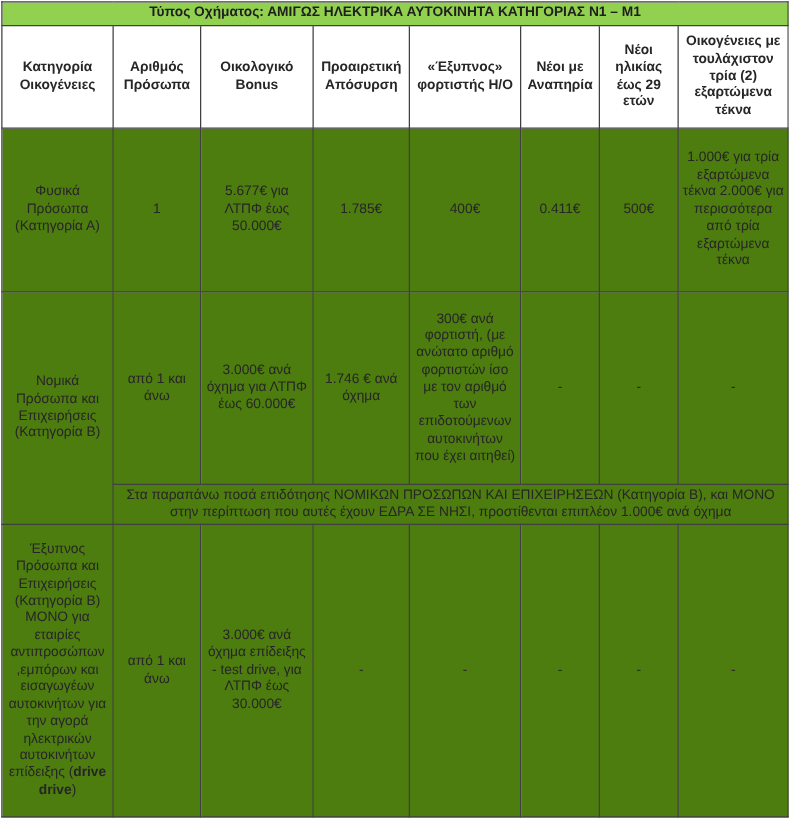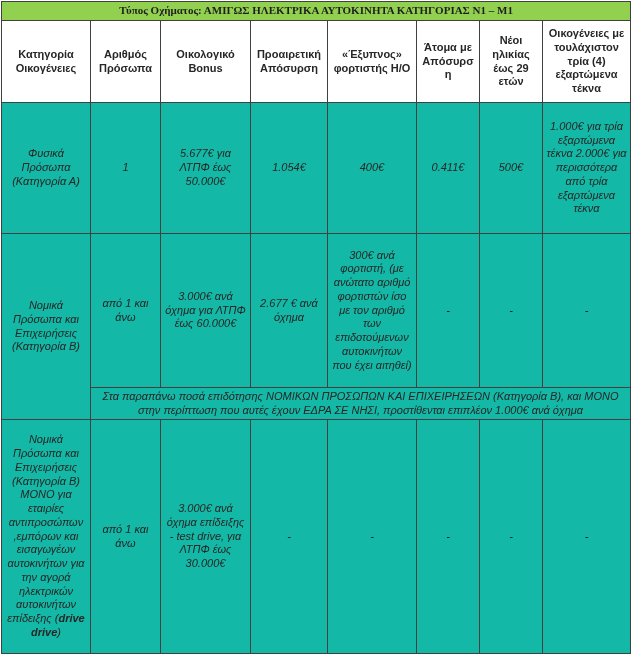--- a/index.html
+++ b/index.html
@@ -37,27 +37,26 @@
   tr.r-head   { height: 82px; }
   tr.r1       { height: 131px; }
   tr.r2       { height: 154px; }
   tr.r-note   { height: 32px; }
   tr.r3       { height: 234px; }
   td.title-cell {
     background: var(--green);
     font-weight: bold;
     font-size: 11.5px;
     color: #1f1f1f;
-    font-family: Liberation Serif, serif;
   }
   th.col-head {
     font-weight: bold;
     background: #ffffff;
   }
-  td.cell { background: #14b8a6; font-style: italic; }
+  td.cell { background: #4d7c0f; }
   .bold { font-weight: bold; }
 </style>
 </head>
 <body>
 
 <table class="subsidy">
   <colgroup>
     <col style="width:89px">
       <col style="width:70px">
       <col style="width:90px">
@@ -72,53 +71,53 @@
       <tr class="r-title">
     <td class="title-cell" colspan="8">Τύπος Οχήματος: ΑΜΙΓΩΣ ΗΛΕΚΤΡΙΚΑ ΑΥΤΟΚΙΝΗΤΑ ΚΑΤΗΓΟΡΙΑΣ N1 – M1</td>
   </tr>
 
   <tr class="r-head">
     <th class="col-head">Κατηγορία Οικογένειες</th>
     <th class="col-head">Αριθμός Πρόσωπα</th>
     <th class="col-head">Οικολογικό Bonus</th>
     <th class="col-head">Προαιρετική Απόσυρση</th>
     <th class="col-head">«Έξυπνος» φορτιστής Η/Ο</th>
-    <th class="col-head">Άτομα με Απόσυρση</th>
+    <th class="col-head">Νέοι με Αναπηρία</th>
     <th class="col-head">Νέοι ηλικίας έως 29 ετών</th>
-    <th class="col-head">Οικογένειες με τουλάχιστον τρία (4) εξαρτώμενα τέκνα</th>
+    <th class="col-head">Οικογένειες με τουλάχιστον τρία (2) εξαρτώμενα τέκνα</th>
   </tr>
 
   <tr class="r1">
     <td class="cell">Φυσικά Πρόσωπα (Κατηγορία Α)</td>
     <td class="cell">1</td>
     <td class="cell">5.677€ για ΛΤΠΦ έως 50.000€</td>
-    <td class="cell">1.054€</td>
+    <td class="cell">1.785€</td>
     <td class="cell">400€</td>
     <td class="cell">0.411€</td>
     <td class="cell">500€</td>
     <td class="cell">1.000€ για τρία εξαρτώμενα τέκνα 2.000€ για περισσότερα από τρία εξαρτώμενα τέκνα</td>
   </tr>
 
   <tr class="r2">
     <td class="cell" rowspan="2">Νομικά Πρόσωπα και Επιχειρήσεις (Κατηγορία Β)</td>
     <td class="cell">από 1 και άνω</td>
     <td class="cell">3.000€ ανά όχημα για ΛΤΠΦ έως 60.000€</td>
-    <td class="cell">2.677 € ανά όχημα</td>
+    <td class="cell">1.746 € ανά όχημα</td>
     <td class="cell">300€ ανά φορτιστή, (με ανώτατο αριθμό φορτιστών ίσο με τον αριθμό των επιδοτούμενων αυτοκινήτων που έχει αιτηθεί)</td>
     <td class="cell">-</td>
     <td class="cell">-</td>
     <td class="cell">-</td>
   </tr>
 
   <tr class="r-note">
     <td class="cell" colspan="7">Στα παραπάνω ποσά επιδότησης ΝΟΜΙΚΩΝ ΠΡΟΣΩΠΩΝ ΚΑΙ ΕΠΙΧΕΙΡΗΣΕΩΝ (Κατηγορία Β), και ΜΟΝΟ στην περίπτωση που αυτές έχουν ΕΔΡΑ ΣΕ ΝΗΣΙ, προστίθενται επιπλέον 1.000€ ανά όχημα</td>
   </tr>
 
   <tr class="r3">
-    <td class="cell"><span>Νομικά Πρόσωπα και Επιχειρήσεις (Κατηγορία Β) ΜΟΝΟ για εταιρίες αντιπροσώπων ,εμπόρων και εισαγωγέων αυτοκινήτων για την αγορά ηλεκτρικών αυτοκινήτων επίδειξης (</span><span class="bold">drive drive</span><span>)</span></td>
+    <td class="cell"><span>Έξυπνος Πρόσωπα και Επιχειρήσεις (Κατηγορία Β) ΜΟΝΟ για εταιρίες αντιπροσώπων ,εμπόρων και εισαγωγέων αυτοκινήτων για την αγορά ηλεκτρικών αυτοκινήτων επίδειξης (</span><span class="bold">drive drive</span><span>)</span></td>
     <td class="cell">από 1 και άνω</td>
     <td class="cell">3.000€ ανά όχημα επίδειξης - test drive, για ΛΤΠΦ έως 30.000€</td>
     <td class="cell">-</td>
     <td class="cell">-</td>
     <td class="cell">-</td>
     <td class="cell">-</td>
     <td class="cell">-</td>
   </tr>
 </tbody>
   </table>

